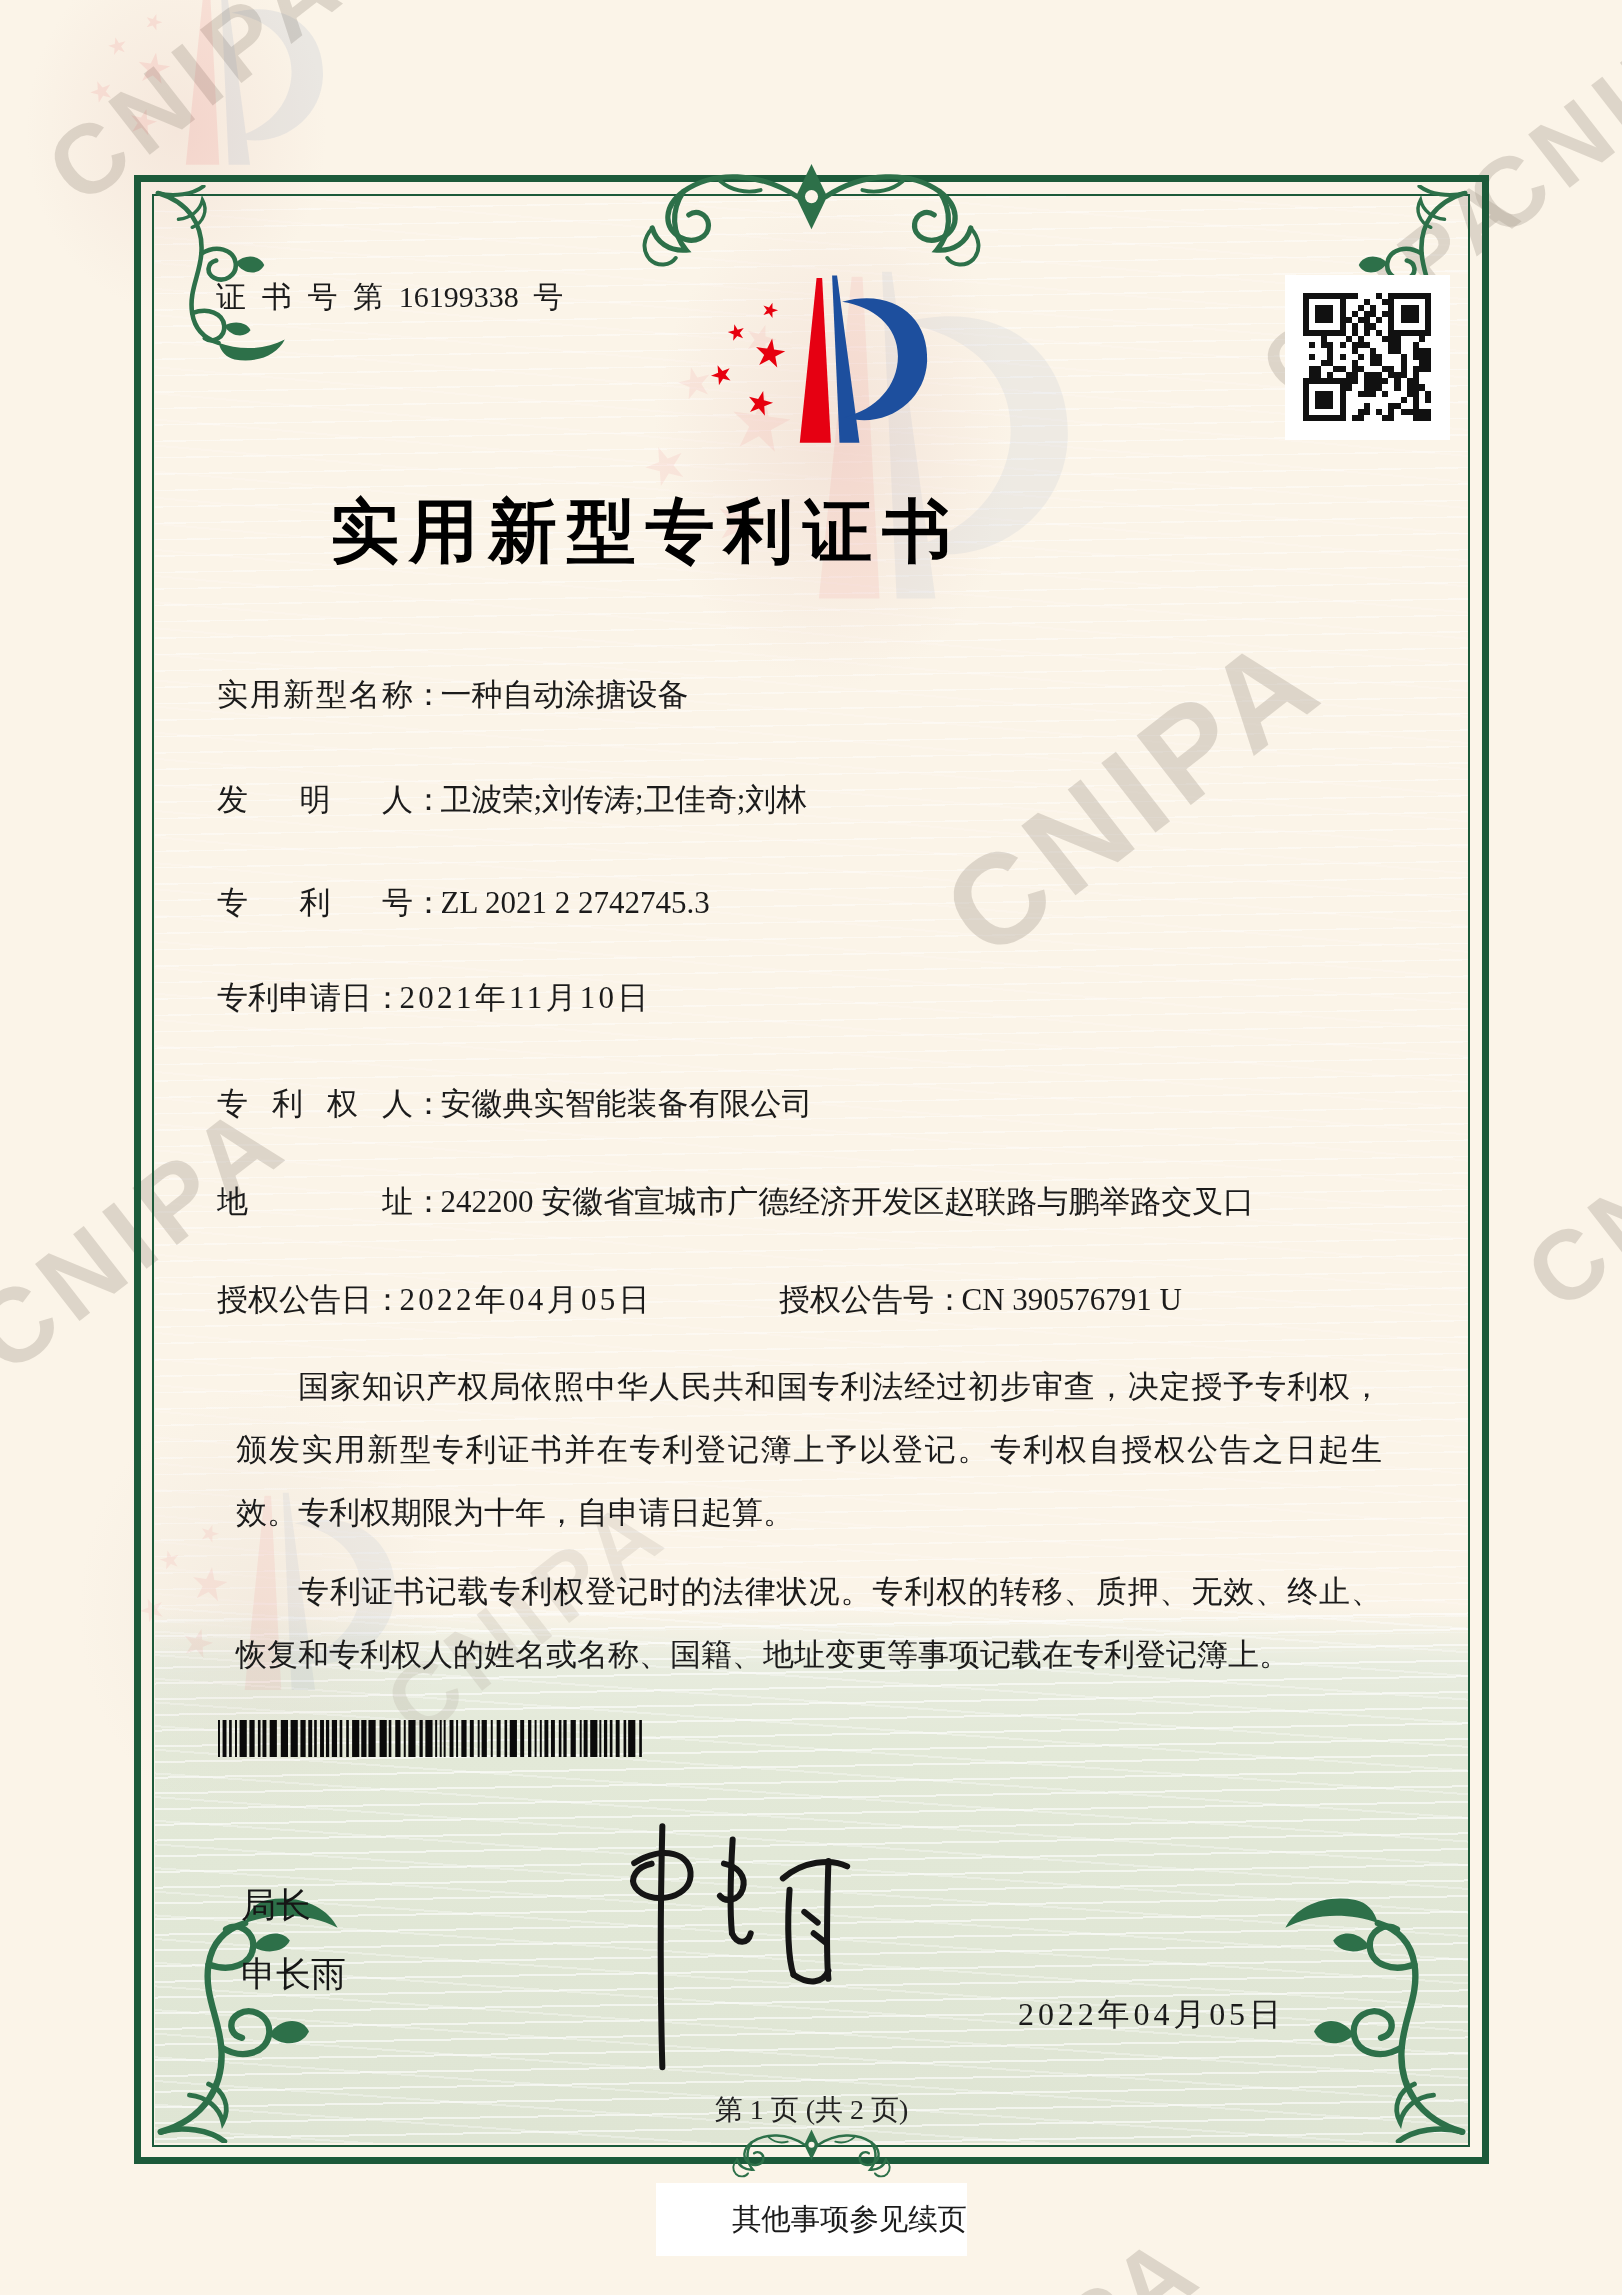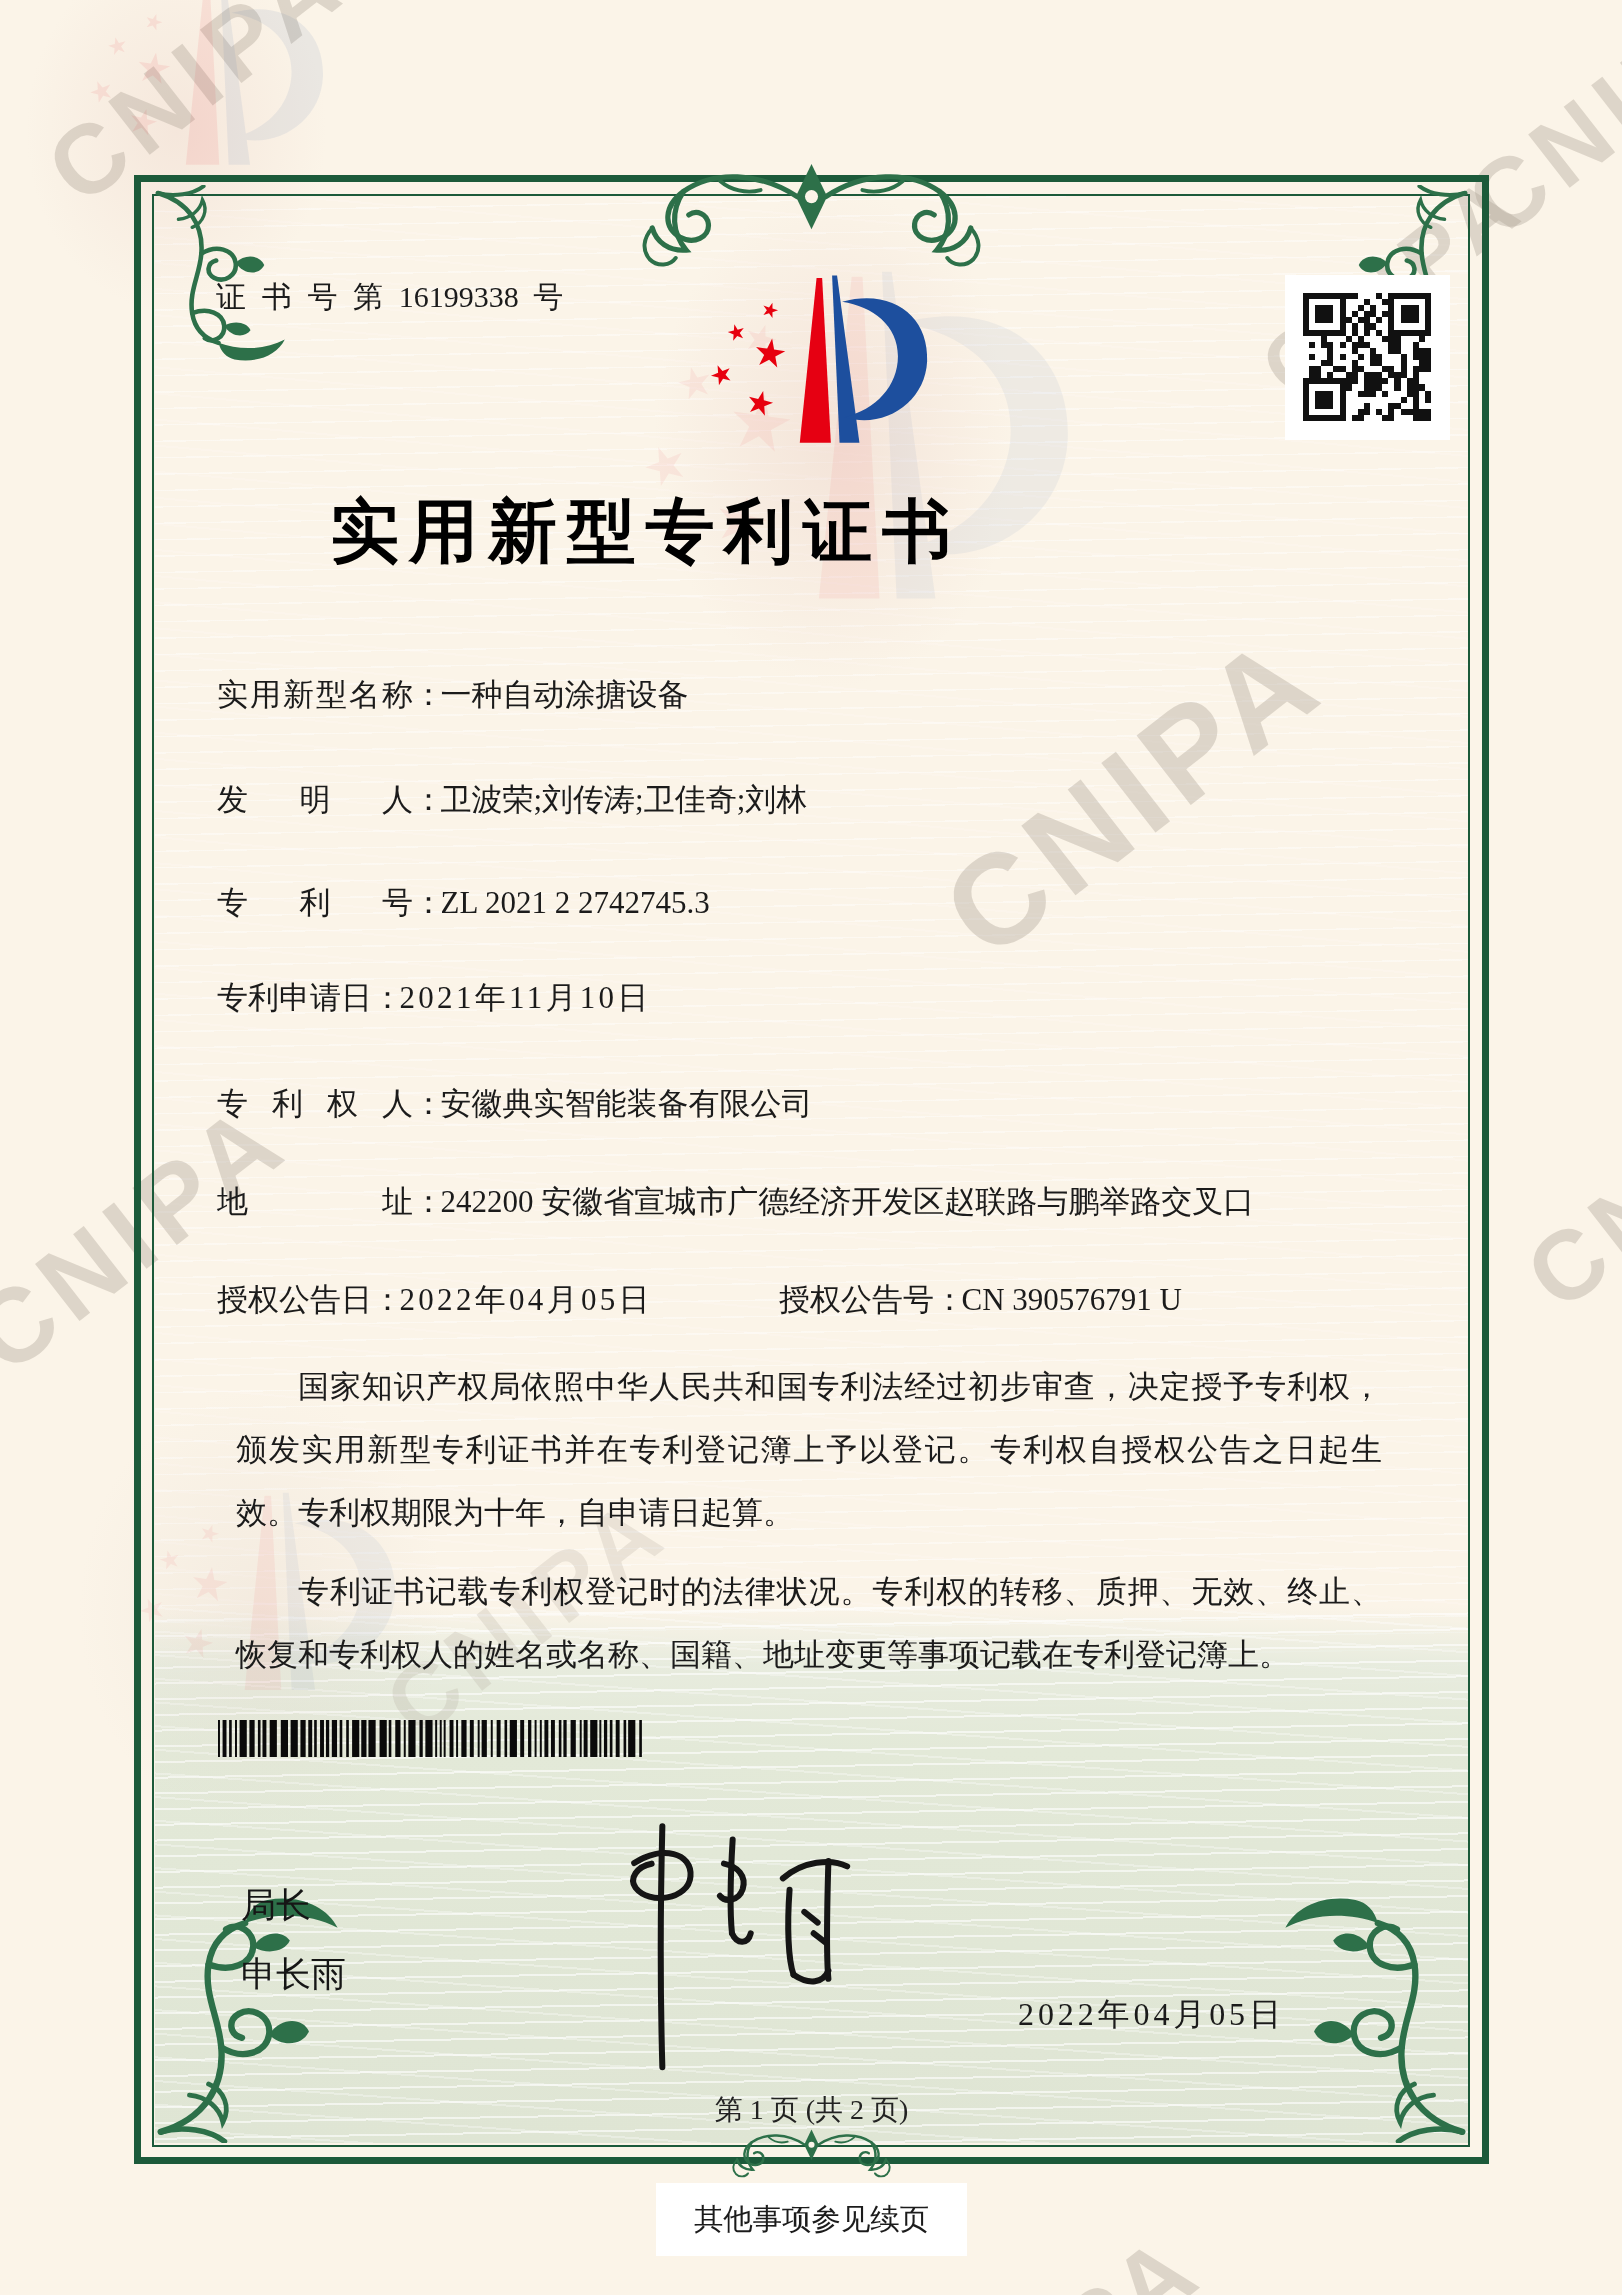--- a/index.html
+++ b/index.html
@@ -53,21 +53,21 @@
 
   .paras{left:220px;top:1339px;width:1178px;font-size:31px;line-height:63px;text-align:justify;}
   .paras p{margin:16px;text-indent:2em;}
 
   .barcode{left:218px;top:1720px;width:435px;height:37px;z-index:5;}
   .officer{left:241px;font-size:35px;font-family:"Liberation Sans","DejaVu Sans",sans-serif;color:#161616;}
   .signature{left:582px;top:1796px;width:308px;height:288px;z-index:5;}
   .issuedate{left:1018px;top:1993px;font-size:32px;letter-spacing:3.9px;}
   .pagefoot{left:0;top:2091px;width:1623px;text-align:center;font-size:28px;color:#222;}
   .notebox{left:656px;top:2183px;width:311px;height:73px;background:#ffffff;z-index:5;
-           display:flex;align-items:center;justify-content:center;font-size:29.4px;}
+           display:flex;align-items:center;justify-content:flex-end;font-size:29.4px;}
 </style>
 </head>
 <body>
 
 <svg width="0" height="0" style="position:absolute" aria-hidden="true">
   <defs>
     <path id="star" d="M0,-1 L0.2245,-0.309 L0.951,-0.309 L0.363,0.118 L0.5878,0.809 L0,0.382 L-0.5878,0.809 L-0.363,0.118 L-0.951,-0.309 L-0.2245,-0.309 Z"></path>
     <g id="cnipa-sym">
       <path d="M227,50 L236,50 L250,315 L200,315 Z" fill="#e60012"></path>
       <path d="M252,46 L260,46 L296,315 L264,315 Z" fill="#1d4f9e"></path>

